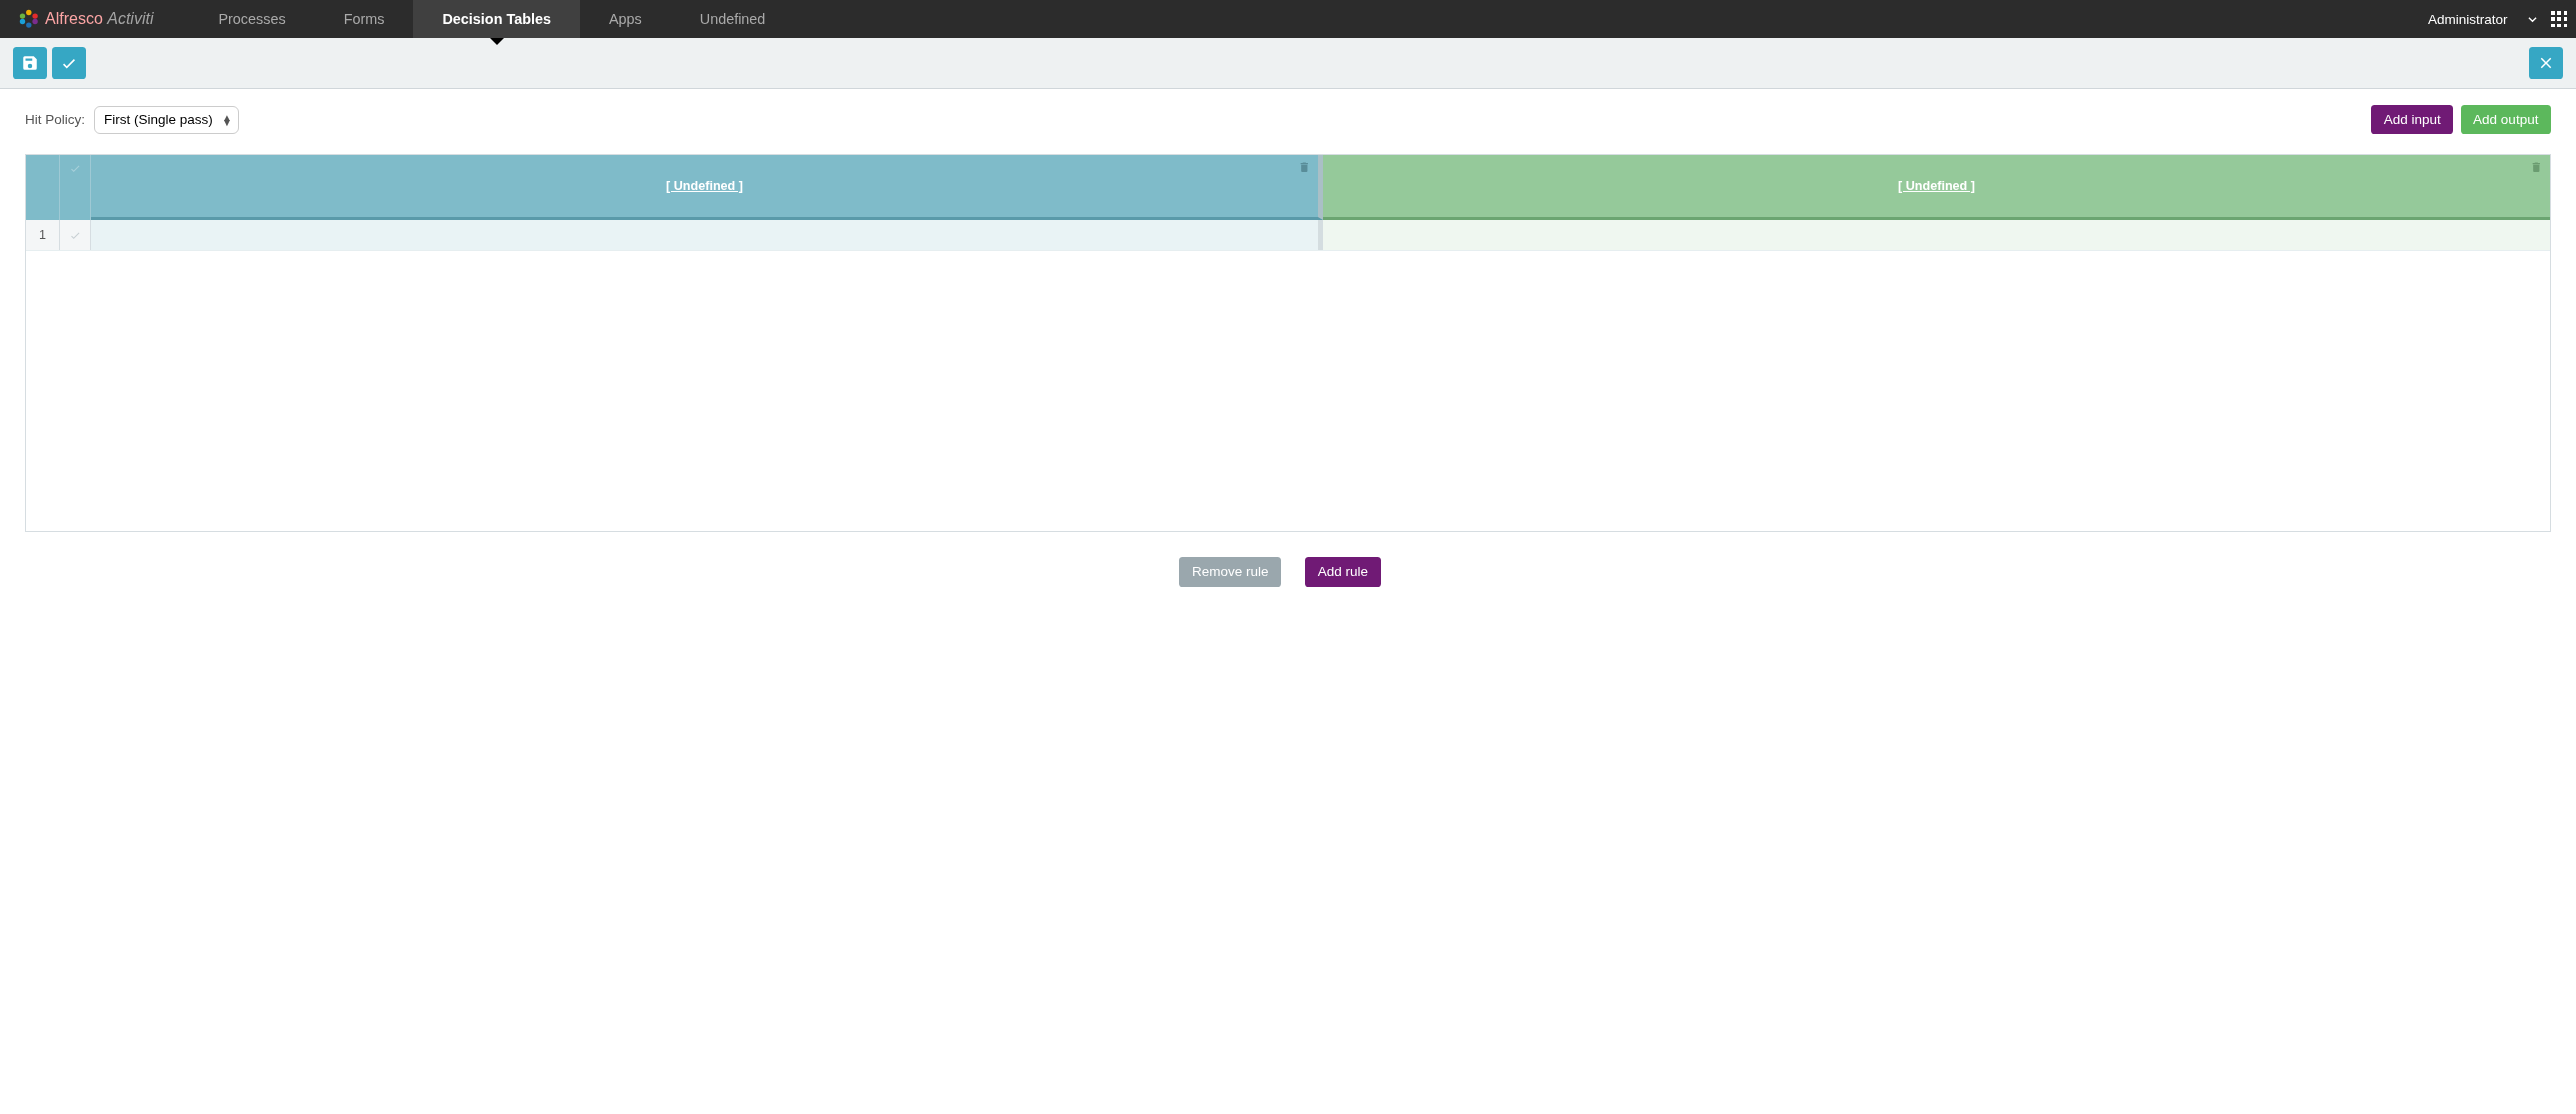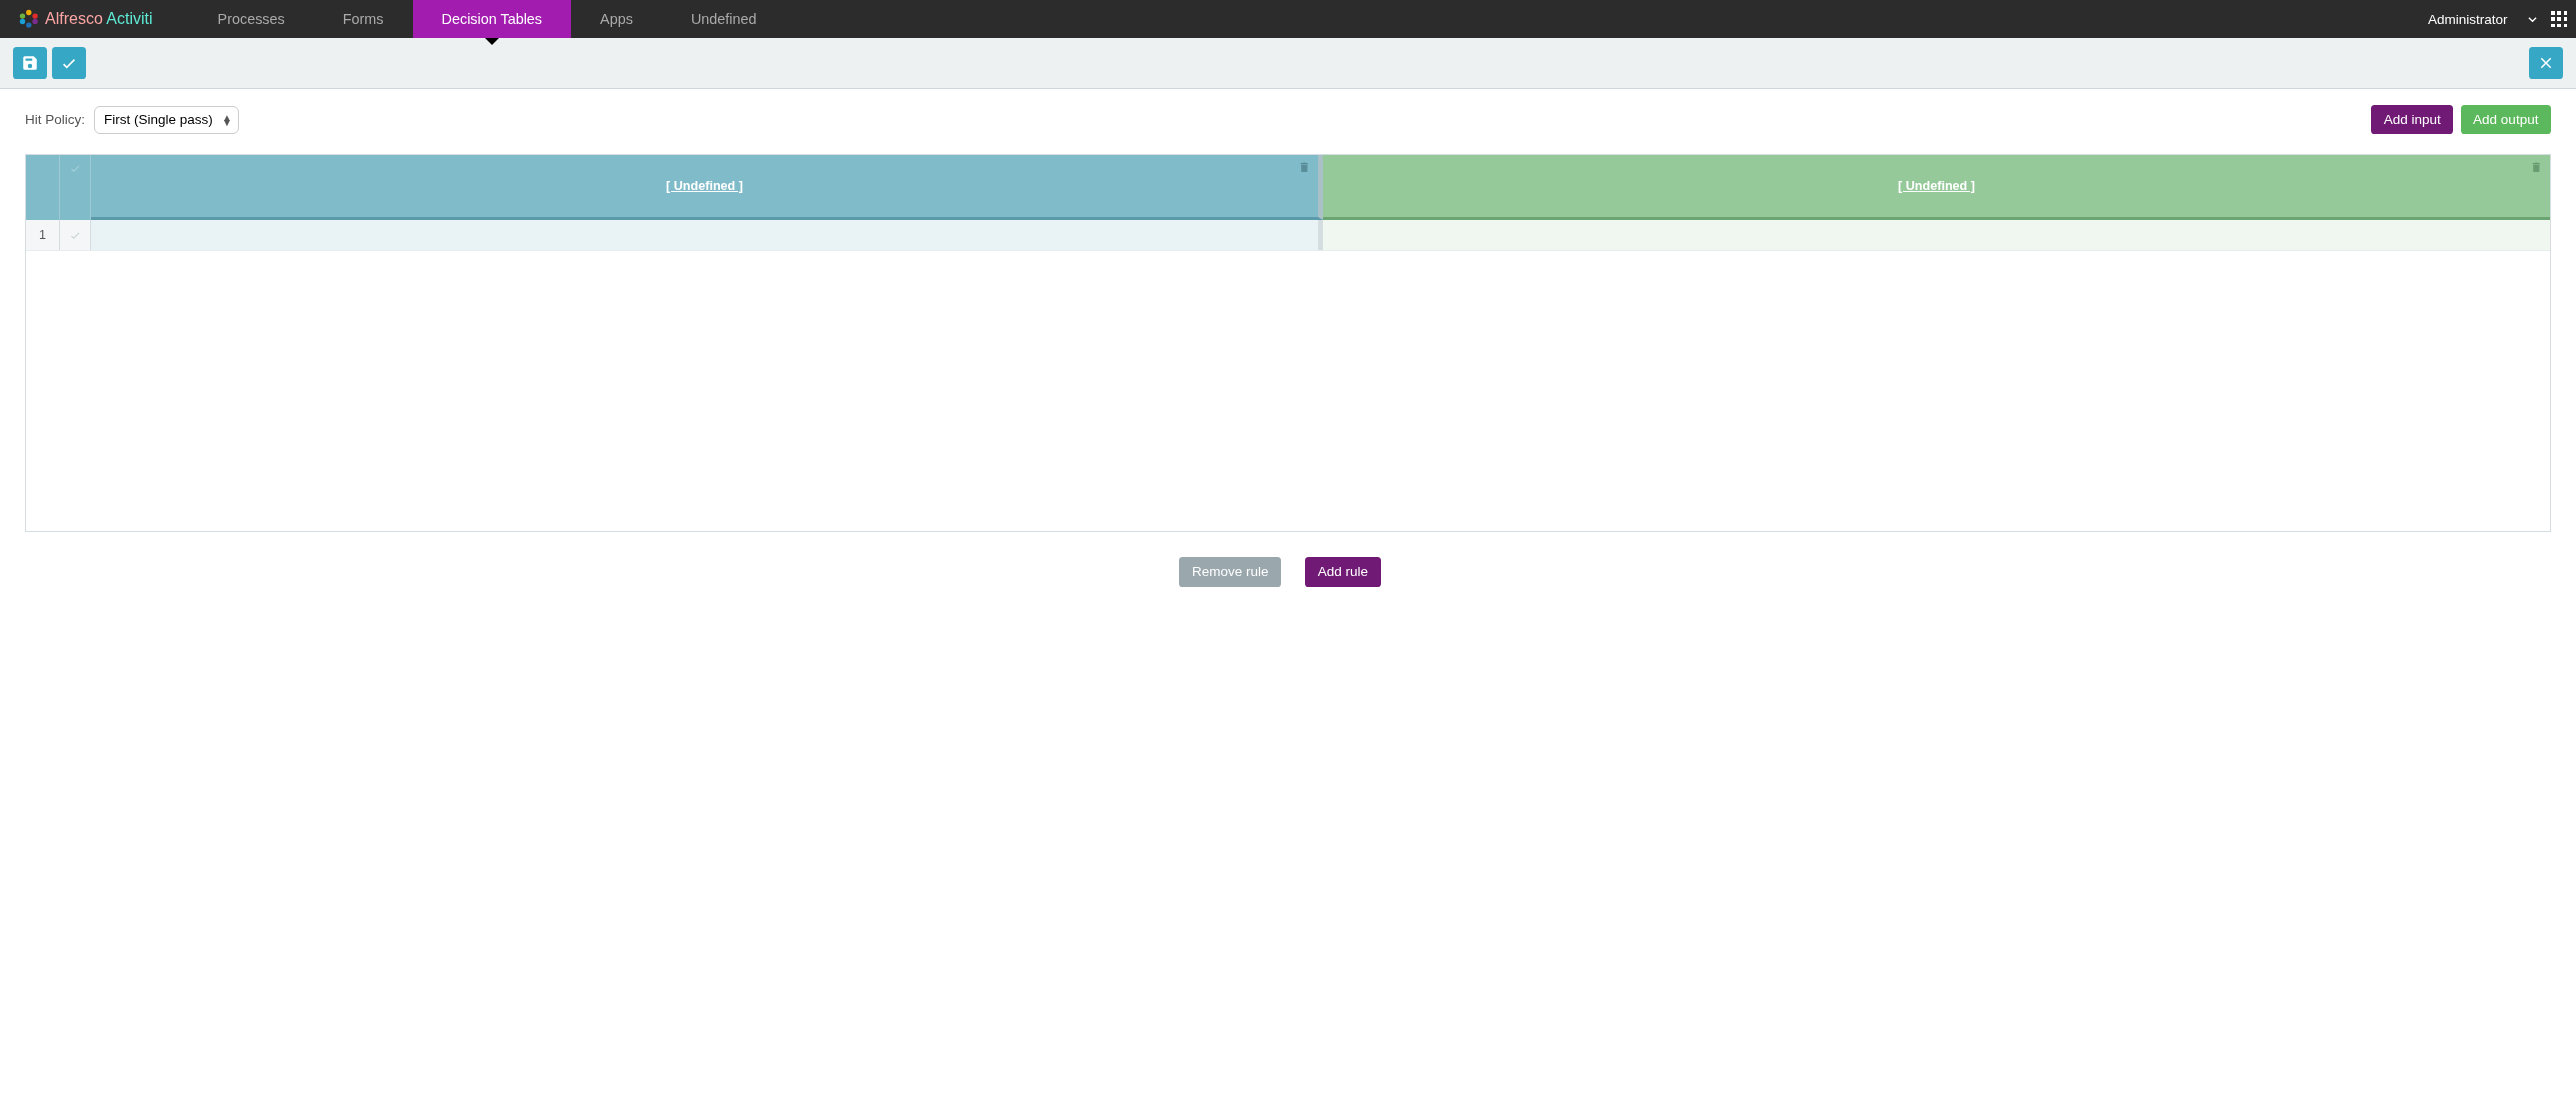--- a/index.html
+++ b/index.html
@@ -21,38 +21,38 @@
   }
   .brand-logo {
     width: 21.6px;
     height: 21.6px;
   }
   .brand-text {
     font-size: 16px;
     font-weight: 400;
   }
   .brand-alfresco { color: #fca5a5; }
-  .brand-activiti { color: #5eead4; }
+  .brand-activiti { color: #a3a3a3; font-style: italic; }
   .nav-tabs {
     display: flex;
     height: 100%;
   }
   .nav-tab {
     color: #aaa;
     padding: 16px 29px;
     display: flex;
     align-items: center;
     cursor: pointer;
     position: relative;
     font-size: 14.4px;
   }
   .nav-tab.active {
-    background: #a21caf;
-    color: #fff;
-    font-weight: 400;
+    background: #404040;
+    color: #fff;
+    font-weight: 700;
   }
   .nav-tab.active::after {
     content: '';
     position: absolute;
     bottom: -7.2px;
     left: 50%;
     transform: translateX(-50%);
     width: 0;
     height: 0;
     border-left: 7.2px solid transparent;

